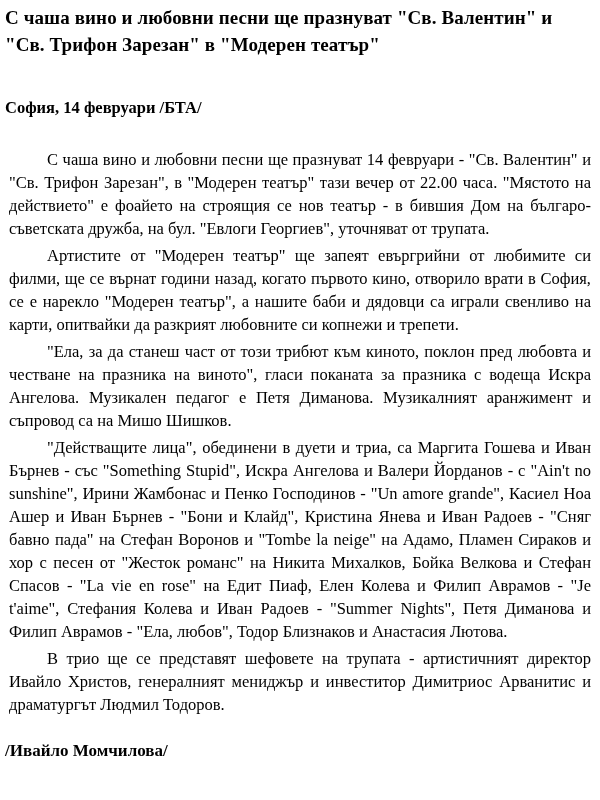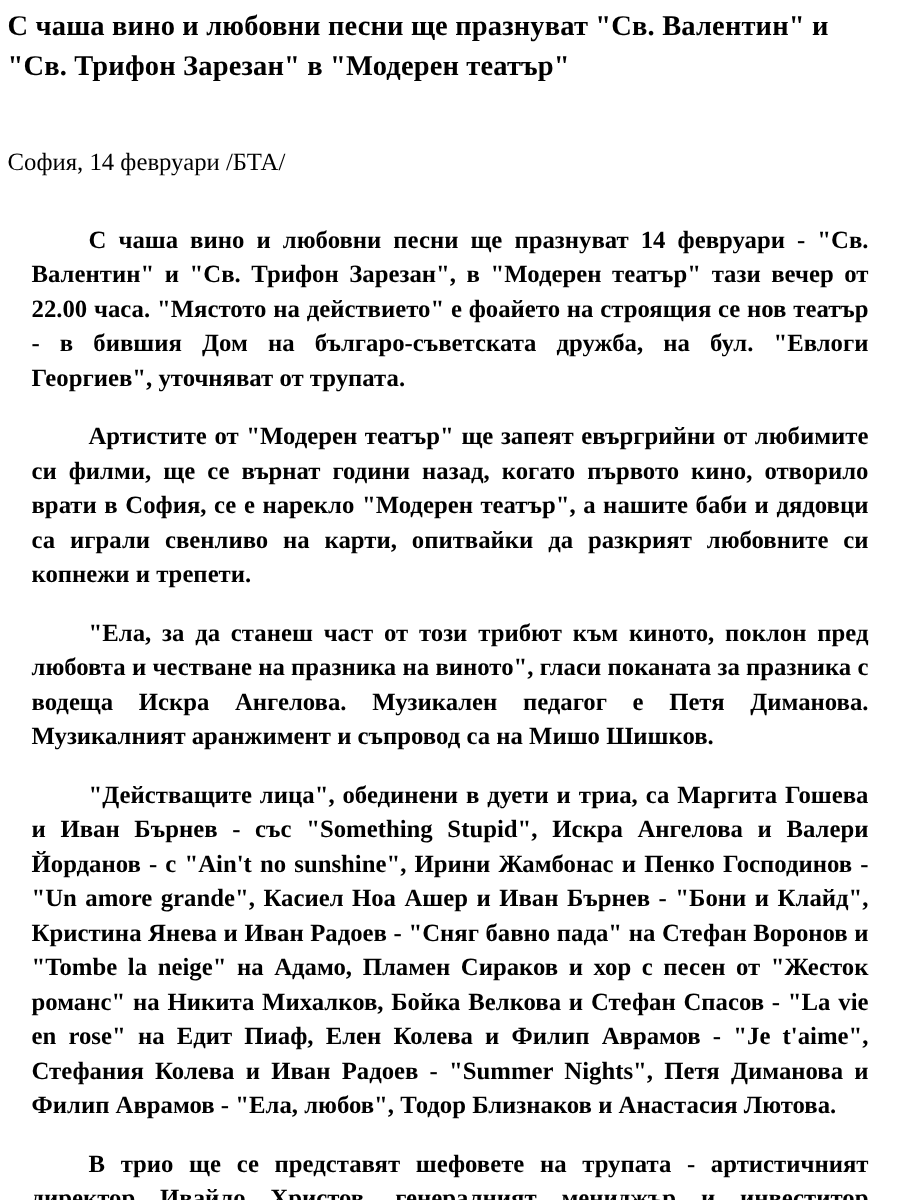--- a/index.html
+++ b/index.html
@@ -26,32 +26,31 @@
     font-size: 19px;
     line-height: 27px;
     font-weight: bold;
     text-align: left;
     letter-spacing: 0.1px;
   }
   .dateline {
     margin: 40px 0 16px 0;
     font-size: 16.5px;
     line-height: 20px;
-    font-weight: normal;
+    font-weight: bold;
   }
   .article-body {
     margin-top: 30px;
     font-size: 16.5px;
     line-height: 23px;
     text-align: justify;
   }
   .article-body p {
-    margin: 16px;
+    margin: 4px;
     text-indent: 38px;
-    font-weight: bold;
   }
   .signature {
     margin: 24px 0 0 0;
     font-size: 17px;
     line-height: 22px;
     font-weight: bold;
   }
 </style>
 </head>
 <body>

